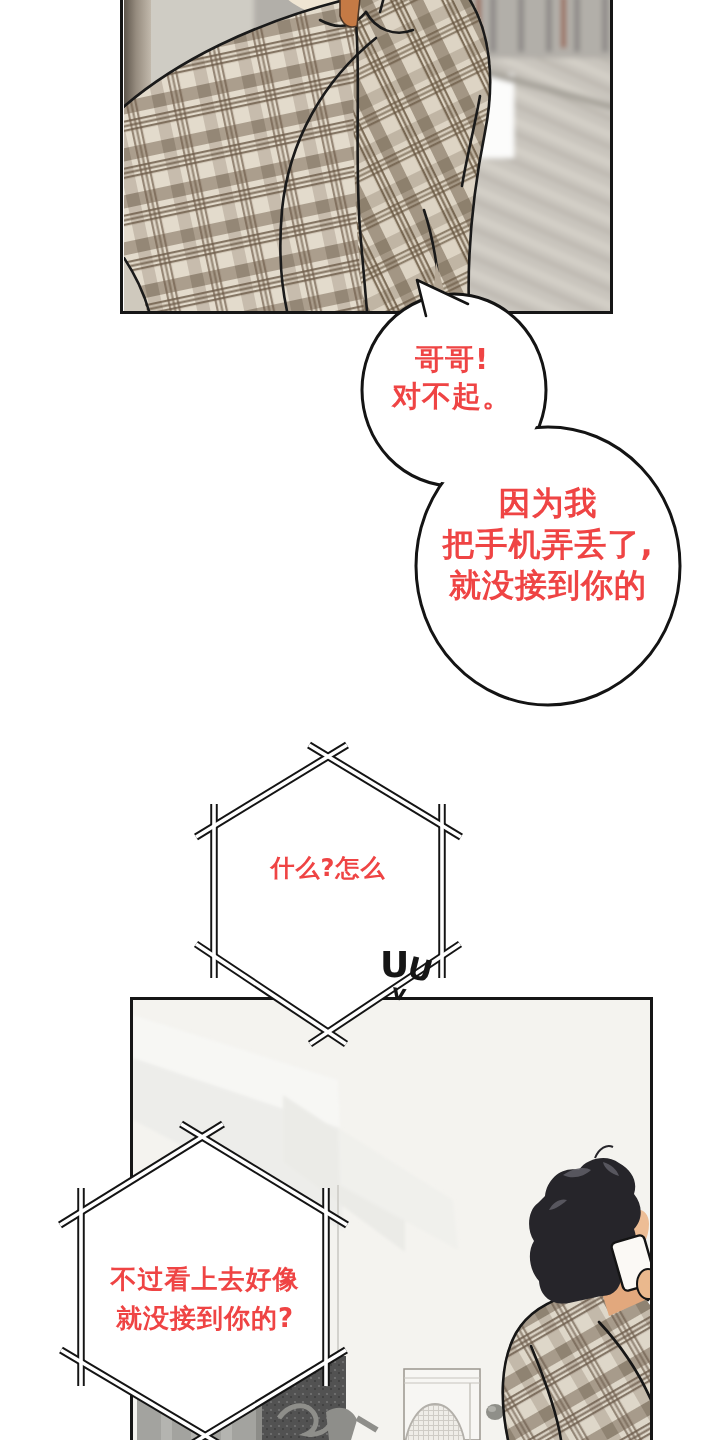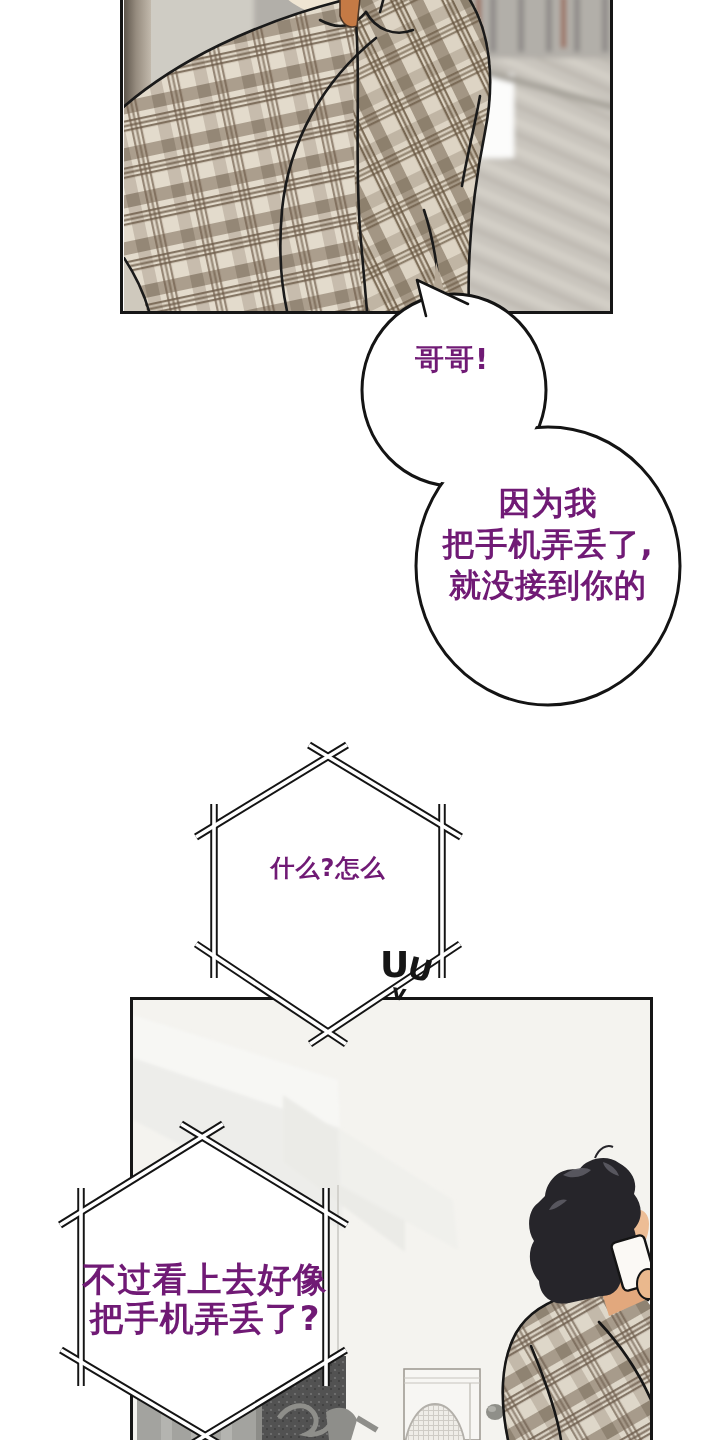--- a/index.html
+++ b/index.html
@@ -1,26 +1,26 @@
 <!DOCTYPE html>
 <html><head>
 <meta charset="utf-8">
 <style>
   html,body{margin:0;padding:0;background:#ffffff;}
   #page{position:relative;width:720px;height:1440px;overflow:hidden;background:#ffffff;
         font-family:"DejaVu Sans","Liberation Sans",sans-serif;}
   .panel-art{position:absolute;overflow:hidden;z-index:1;}
   .panel-frame{position:absolute;border:3.5px solid #161616;z-index:2;pointer-events:none;background:transparent;}
   .bubble-layer{position:absolute;z-index:5;}
-  .bubble-text{position:absolute;z-index:6;text-align:center;font-weight:700;color:#701a75;}
+  .bubble-text{position:absolute;z-index:6;text-align:center;font-weight:700;color:#ef4444;}
   .bubble-text div{white-space:nowrap;}
   .t-b1{font-size:29px;line-height:37px;letter-spacing:1px;}
   .t-b2{font-size:32px;line-height:41px;letter-spacing:1px;}
   .t-h1{font-size:24px;line-height:38px;letter-spacing:1px;}
-  .t-h2{font-size:34px;line-height:39px;letter-spacing:1px;}
+  .t-h2{font-size:26px;line-height:39px;letter-spacing:1px;}
   .sfx{position:absolute;z-index:6;font-weight:700;color:#161616;}
 </style>
 </head>
 <body>
 
 <div id="page">
 
   <div class="panel-art" style="left:124px;top:0;width:487px;height:311px;">
     <svg width="487" height="311" viewBox="0 0 487 311">
       <defs>
@@ -204,20 +204,21 @@
     <ellipse cx="104" cy="122" rx="92" ry="96" fill="#ffffff" stroke="#141414" stroke-width="3"></ellipse>
     <ellipse cx="198" cy="298" rx="132" ry="139" fill="#ffffff" stroke="#141414" stroke-width="3"></ellipse>
     <ellipse cx="104" cy="122" rx="89" ry="93" fill="#ffffff"></ellipse>
     <ellipse cx="198" cy="298" rx="129" ry="136" fill="#ffffff"></ellipse>
     <path d="M76,48 L67,12 L118,36 Z" fill="#ffffff"></path>
     <path d="M76,48 L67,12 M67,12 L118,36" stroke="#141414" stroke-width="2.6" fill="none" stroke-linecap="round"></path>
   </svg>
 
   <div class="bubble-text t-b1" style="left:352px;top:341px;width:200px;">
     <div>哥哥!</div>
+    <div>对不起。</div>
   </div>
   <div class="bubble-text t-b2" style="left:418px;top:483px;width:260px;">
     <div>因为我</div>
     <div>把手机弄丢了,</div>
     <div>就没接到你的</div>
   </div>
 
   <svg class="bubble-layer" style="left:165px;top:730px;" width="330" height="330" viewBox="0 0 330 330">
     <polygon points="163,26 277,96 277,226 163,302 49,226 49,96" fill="#ffffff"></polygon>
     <g stroke="#141414" stroke-width="7.5">
@@ -259,16 +260,16 @@
       <line x1="151" y1="19" x2="317" y2="120"></line>
       <line x1="296" y1="83" x2="296" y2="281"></line>
       <line x1="316" y1="245" x2="155" y2="343"></line>
       <line x1="196" y1="343" x2="31" y2="245"></line>
       <line x1="51" y1="281" x2="51" y2="83"></line>
       <line x1="30" y1="120" x2="193" y2="19"></line>
     </g>
   </svg>
   <div class="bubble-text t-h2" style="left:55px;top:1260px;width:300px;">
     <div>不过看上去好像</div>
-    <div>把手机弄丢了?</div>
+    <div>就没接到你的?</div>
   </div>
 
 </div>
 
 </body></html>

